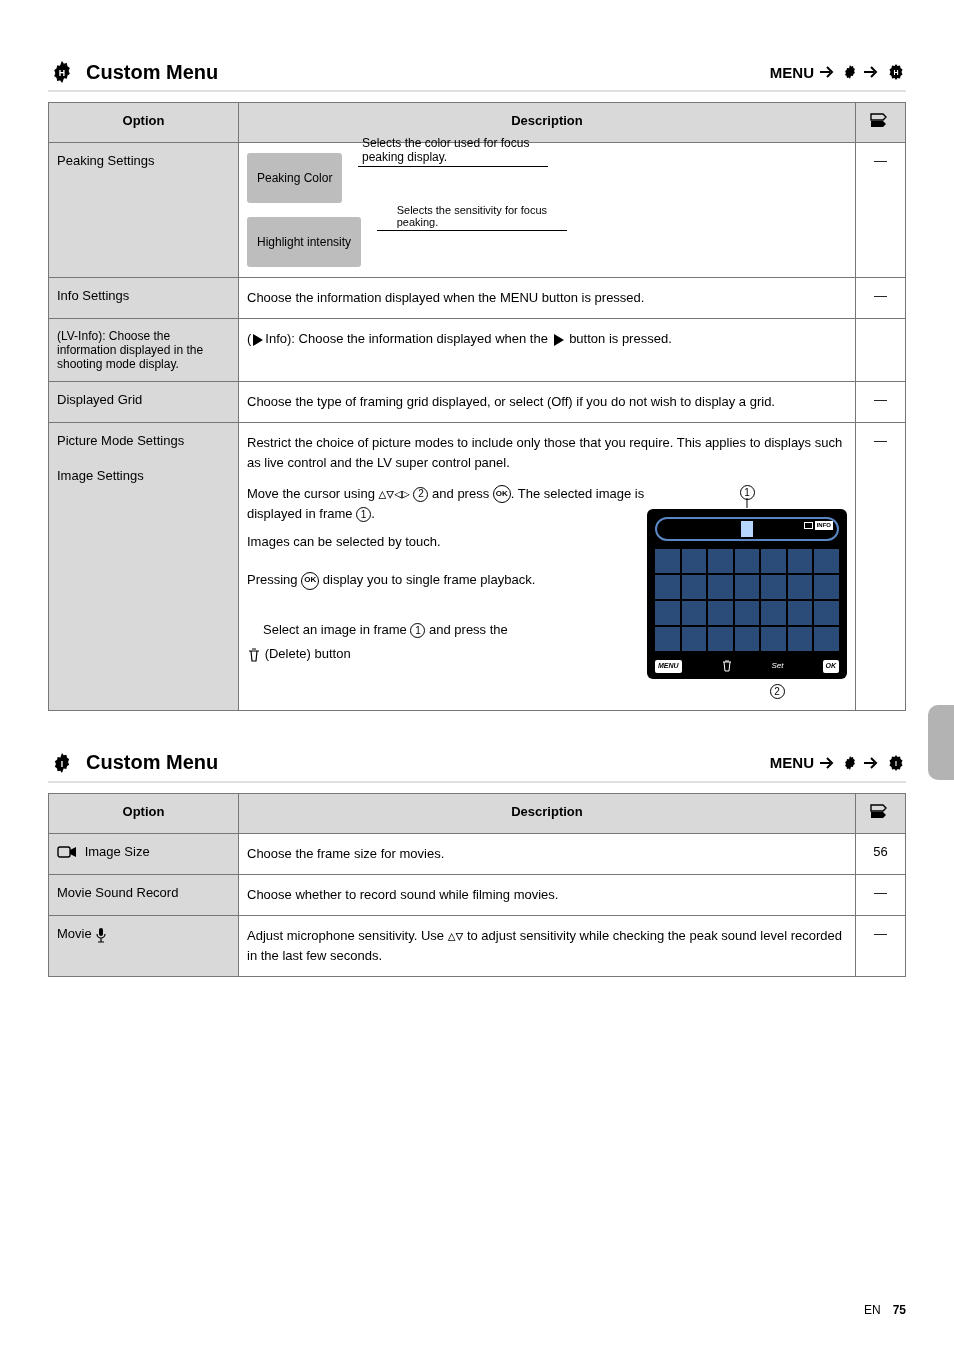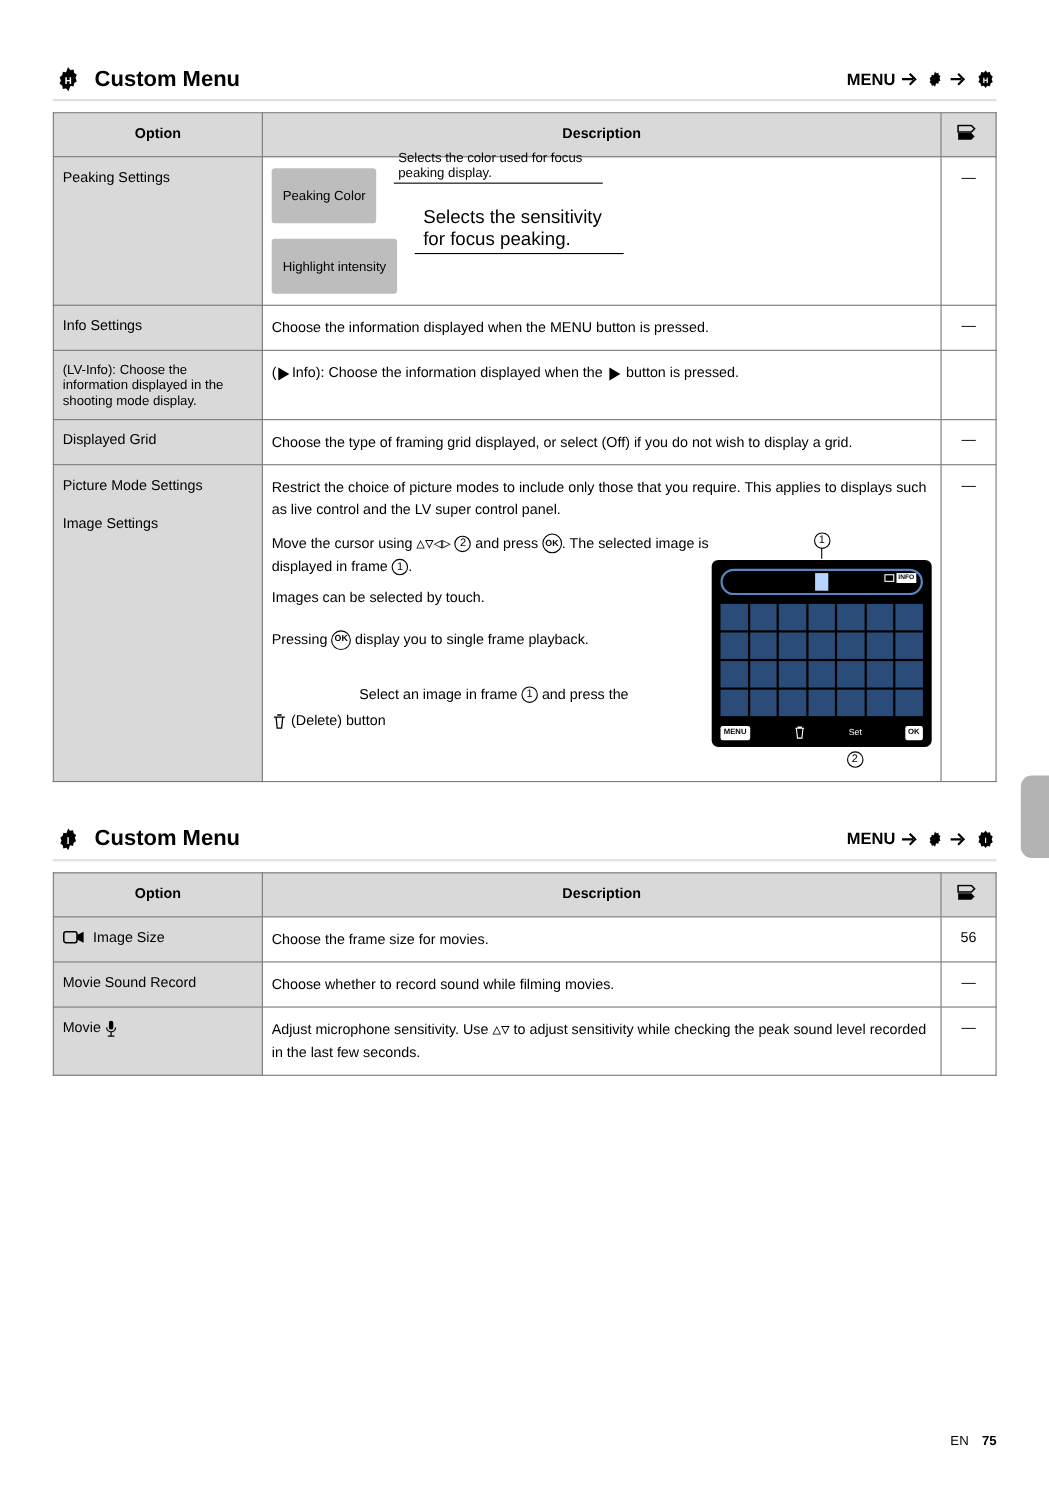--- a/index.html
+++ b/index.html
@@ -30,21 +30,21 @@
   .tri{display:inline-block;width:0;height:0;border-left:10px solid #000;border-top:6px solid transparent;border-bottom:6px solid transparent;vertical-align:middle;margin:0 2px;}
   .small-p{font-size:13px;line-height:1.55;}
   .circnum{display:inline-flex;align-items:center;justify-content:center;width:15px;height:15px;border:1px solid #000;border-radius:50%;font-size:10px;vertical-align:middle;}
   .okcirc{display:inline-flex;align-items:center;justify-content:center;width:18px;height:18px;border:1px solid #000;border-radius:50%;font-size:8px;font-weight:700;vertical-align:middle;}
   
   .lcd{width:200px;height:170px;background:#000;border-radius:6px;position:relative;margin-top:8px;color:#fff;font-size:8px;}
   .lcd-topbar{position:absolute;top:8px;left:8px;right:8px;height:24px;border:2px solid #5a86c4;border-radius:12px;display:flex;align-items:center;justify-content:center;}
   .lcd-topbar .highlight{width:12px;height:16px;background:#b7d6ff;}
   .grid{position:absolute;top:40px;left:8px;right:8px;bottom:28px;display:grid;grid-template-columns:repeat(7,1fr);grid-template-rows:repeat(4,1fr);gap:2px;}
   .grid div{background:#2b4c78;}
-  .lcd-bottom{position:absolute;bottom:6px;left:8px;right:8px;display:flex;justify-content:space-between;align-items:center;}
+  .lcd-bottom{position:absolute;bottom:6px;left:8px;right:8px;display:flex;justify-content:space-between;align-items:center;font-style:italic;}
   .tag{background:#fff;color:#000;font-size:7px;padding:1px 3px;border-radius:2px;font-weight:700;}
   .info-tag{position:absolute;top:12px;right:14px;display:flex;align-items:center;gap:2px;}
   .info-tag .sq{width:9px;height:7px;border:1px solid #fff;}
   .info-tag .txt{background:#fff;color:#000;font-size:6px;padding:0 2px;font-weight:700;}
   
   .side-tab{position:absolute;right:0;top:705px;width:26px;height:75px;background:#b3b3b3;border-radius:10px 0 0 10px;}
   
   .footer{position:absolute;bottom:40px;left:0;right:0;padding:0 var(--page-pad);display:flex;justify-content:flex-end;font-size:12px;color:#000;}
   .footer .pg{font-weight:700;margin-left:12px;}
 
@@ -106,21 +106,21 @@
         <div style="display:flex;flex-direction:column;gap:14px;">
           <div>
             <span class="pill">Peaking Color</span>
             <span class="line" style="position:relative;">
               <span style="position:absolute;left:4px;bottom:2px;font-size:12px;">Selects the color used for focus peaking display.</span>
             </span>
           </div>
           <div>
             <span class="pill">Highlight intensity</span>
             <span class="line" style="position:relative;">
-              <span style="position:absolute;left:8px;bottom:2px;font-size:17px;">Selects the sensitivity for focus peaking.</span>
+              <span style="position:absolute;left:20px;bottom:2px;font-size:11px;">Selects the sensitivity for focus peaking.</span>
             </span>
           </div>
         </div>
       </td>
       <td class="page-col">—</td>
     </tr>
 
     <tr>
       <th>Info Settings</th>
       <td class="small-p">Choose the information displayed when the MENU button is pressed.</td>
@@ -161,21 +161,21 @@
               <span class="circnum">1</span><span>.</span>
             </p>
             <p style="margin:0 0 18px 0;">Images can be selected by touch.</p>
 
             <p style="margin:0 0 8px 0;">
               <span>Pressing </span>
               <span class="okcirc">OK</span>
               <span> display you to single frame playback.</span>
             </p>
 
-            <p style="margin:30px 0 4px 4px;text-align:center;">
+            <p style="margin:30px 0 4px 16px;">
               <span>Select an image in frame </span>
               <span class="circnum">1</span>
               <span> and press the </span>
             </p>
             <p style="margin:0;">
               <svg width="14" height="14" style="vertical-align:middle">
                   <path d="M2 3h10M5 1h4M4 3l1 10h4l1-10" fill="none" stroke="#000" stroke-width="1.2"></path>
                 </svg>
               <span> (Delete) button</span>
             </p>

